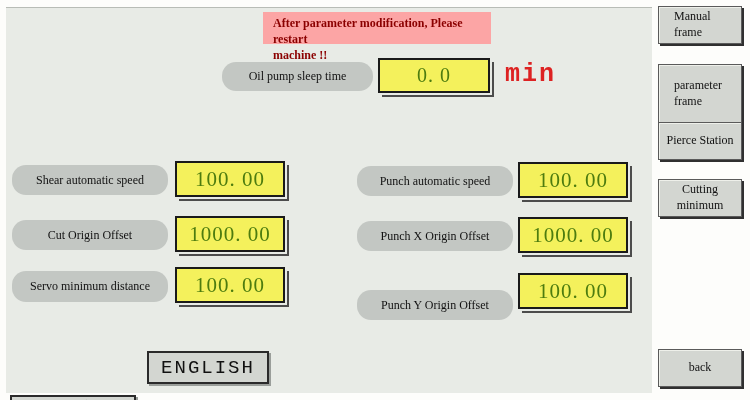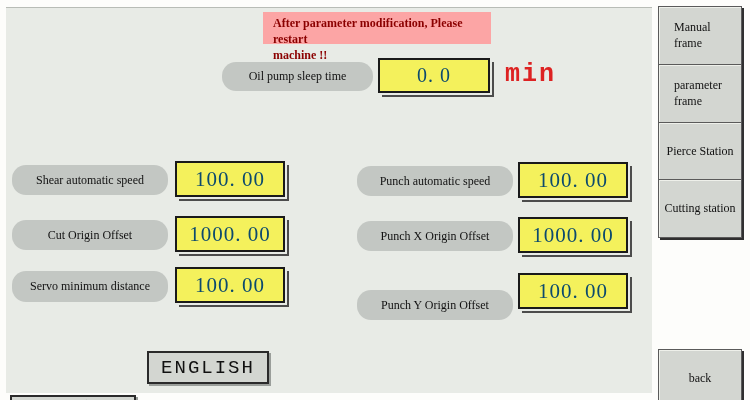--- a/index.html
+++ b/index.html
@@ -21,31 +21,31 @@
   .plabel {
     position:absolute; background:#c3c7c3; color:#111;
     display:flex; align-items:center; justify-content:center;
     font-size:12px; text-align:center;border-radius:14px;
   }
 
   .vbox {
     position:absolute; background:#f4f15c; border:2px solid #1a1a1a;
     box-shadow: 2px 2px 0 #e8ebe6, 4px 4px 0 #4c4c4c;
     display:flex; align-items:center; justify-content:center;
-    font-size:21px; letter-spacing:1px; color:#0c4a6e;
+    font-size:21px; letter-spacing:1px; color:#4d7c0f;
   }
 
   .unit {
     position:absolute; left:505px; top:60px;
     font-family:"Liberation Mono", monospace; font-weight:bold;
     font-size:25px; color:#dd2222; letter-spacing:2px;
   }
 
   .sbtn {
-    position:absolute; left:658px; width:84px; height:59px;
+    position:absolute; left:658px; width:84px; height:38px;
     background:#d3d6d1; border:1px solid #5a5a5a;
     box-shadow: 2px 2px 0 #2f2f2f, inset 1px 1px 0 #eef0ea;
     display:flex; align-items:center; justify-content:center;
     font-size:12px; color:#111; text-align:center; white-space:pre-line;
     cursor:pointer; line-height:1.3;
   }
   .sbtn.align-left { justify-content:flex-start; text-align:left; padding-left:15px; }
 
   .lang-btn {
     position:absolute; top:351px; height:33px;
@@ -87,19 +87,19 @@
   <div class="vbox" style="left:518px; top:217px; width:110px; height:36px;">1000. 00</div>
 
   <div class="plabel" style="left:357px; top:290px; width:156px; height:30px;">Punch Y Origin Offset</div>
   <div class="vbox" style="left:518px; top:273px; width:110px; height:36px;">100. 00</div>
 
   <div class="sbtn align-left" style="top:6px;">Manual
 frame</div>
   <div class="sbtn align-left" style="top:64px; height:60px;">parameter
 frame</div>
   <div class="sbtn" style="top:122px;">Pierce Station</div>
-  <div class="sbtn" style="top:179px;">Cutting station</div>
+  <div class="sbtn" style="top:179px;">Cutting minimum</div>
   <div class="sbtn" style="top:349px;">back</div>
 
   <div class="lang-btn lang-zh">中文</div>
   <div class="lang-btn lang-en">ENGLISH</div>
 
 </div>
 
 </body></html>

